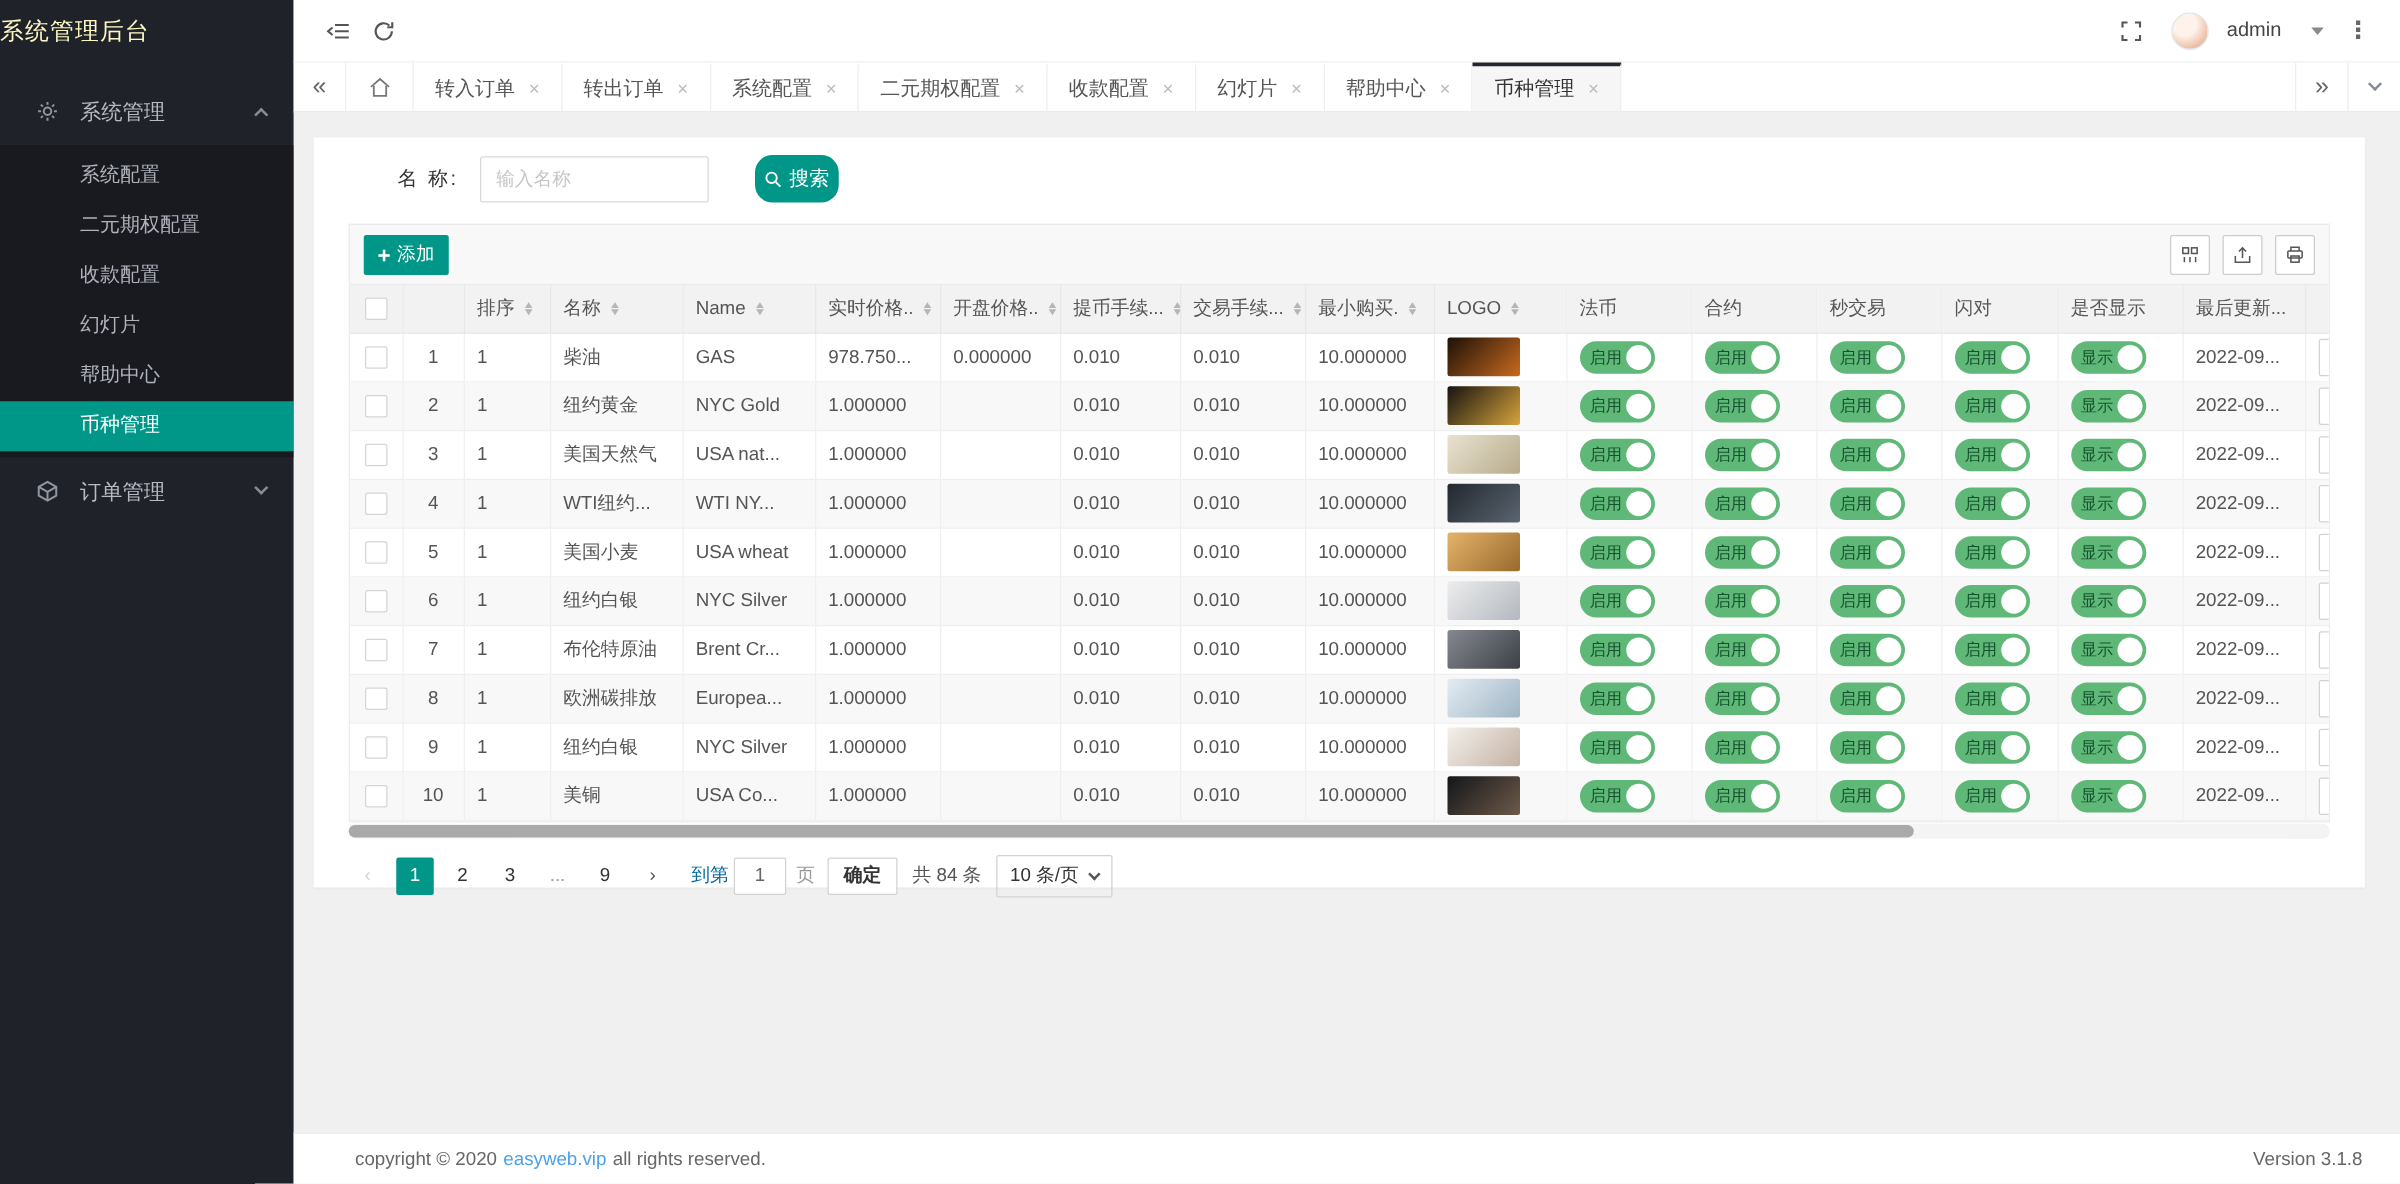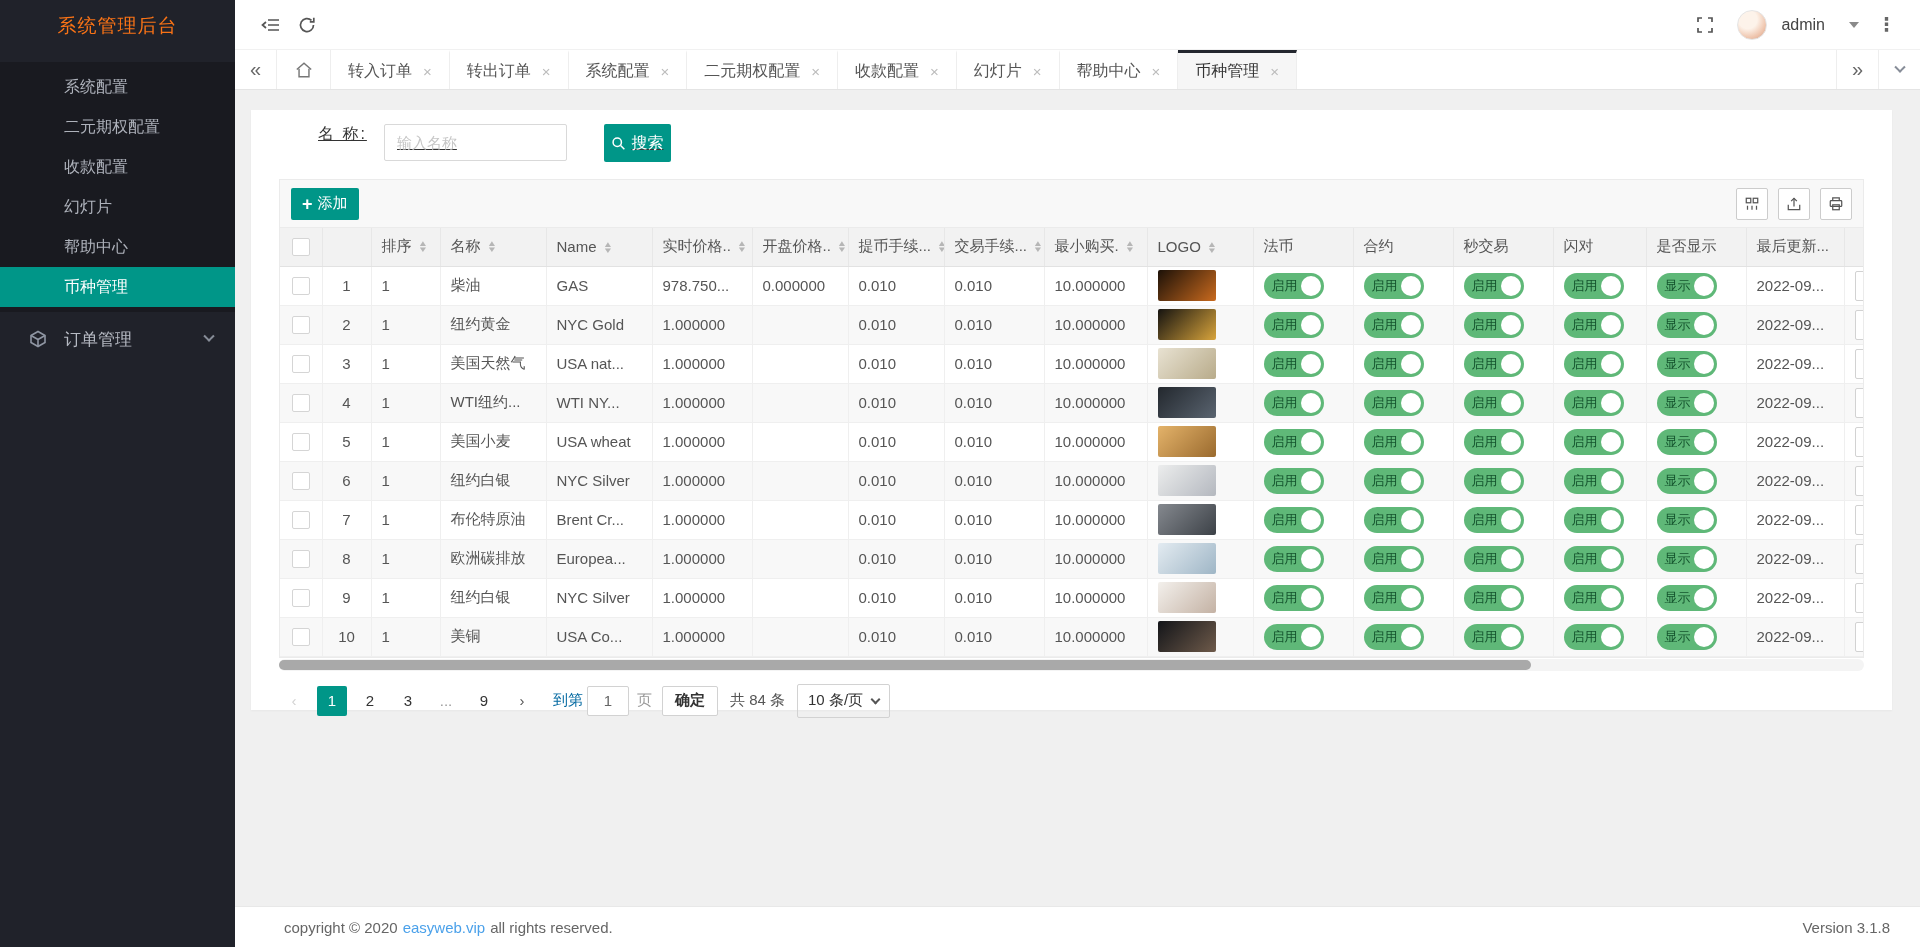--- a/index.html
+++ b/index.html
@@ -2,21 +2,21 @@
 <html><head>
 <meta charset="utf-8">
 <style>
   * { margin:0; padding:0; box-sizing:border-box; }
   html,body { width:1920px; height:947px; overflow:hidden; }
   body { font-family:"Liberation Sans","DejaVu Sans",sans-serif; background:#f0f0f0; color:#333; }
   .app { display:flex; width:1920px; height:947px; }
 
   
   .sidebar { width:235px; background:#20222A; flex-shrink:0; color:#b6bac3; }
-  .sidebar-title { height:52px; line-height:52px; text-align:center; color:#f97316; font-size:19px; letter-spacing:1px; }
+  .sidebar-title { height:52px; line-height:52px; text-align:left; color:#fef9c3; font-size:19px; letter-spacing:1px; }
   .nav { margin-top:10px; }
   .menu-item { height:54px; display:flex; align-items:center; padding:0 22px 0 26px; font-size:17px; color:#b6bac3; cursor:pointer; }
   .menu-item .mi-icon { width:24px; height:22px; margin-right:14px; color:#8f96a3; display:flex; align-items:center; justify-content:center; font-size:19px; }
   .menu-item .mi-icon svg { width:20px; height:20px; stroke:#8f96a3; fill:none; stroke-width:1.6; }
   .chev { width:8px; height:8px; border-right:2px solid #878d98; border-bottom:2px solid #878d98; margin-left:auto; }
   .chev.down { transform:rotate(45deg) translate(-2px,-2px); }
   .chev.up { transform:rotate(-135deg) translate(-2px,-2px); }
   .submenu { background:#191a20; padding:5px 0; }
   .submenu-item { height:40px; line-height:40px; padding-left:64px; font-size:16px; color:#aeb2bb; cursor:pointer; }
   .submenu-item.active { background:#009688; color:#fff; }
@@ -41,25 +41,25 @@
   .tab { display:flex; align-items:center; padding:0 17px; font-size:16px; color:#555; border-right:1px solid #eee; cursor:pointer; position:relative; border-top:3px solid transparent; }
   .tab .close { margin-left:11px; color:#bcbcbc; font-size:15px; }
   .tab.active { background:#f6f6f6; border-top:3px solid #23262e; color:#333; }
   .tab-spacer { flex:1; }
   .tabbar .chev.down { margin:auto; }
 
   
   .content { flex:1; padding:20px 28px 0 16px; }
   .card { background:#fff; height:600px; padding:8px 28px 0 28px; box-shadow:0 1px 2px rgba(0,0,0,.04); }
 
-  .search-row { display:flex; margin-top:6px;text-decoration:underline; }
+  .search-row { display:flex; align-items:center; margin-top:6px; }
   .search-label { margin-left:39px; font-size:16px; color:#333; letter-spacing:2px; }
   .search-input { width:183px; height:37px; border:1px solid #d9d9d9; border-radius:2px; margin-left:17px; padding:0 12px; font-size:15px; color:#0f172a; outline:none; }
   .search-input::placeholder { color:#c6c6c6; }
-  .btn-search { margin-left:37px; width:67px; height:38px; background:#009688; border:none; border-radius:2px; color:#fff; font-size:16px; display:flex; align-items:center; justify-content:center; gap:5px; cursor:pointer; }
+  .btn-search { margin-left:37px; width:67px; height:38px; background:#009688; border:none; border-radius:14px; color:#fff; font-size:16px; display:flex; align-items:center; justify-content:center; gap:5px; cursor:pointer; }
   .btn-search svg { width:15px; height:15px; stroke:#fff; fill:none; stroke-width:1.8; }
 
   .table-toolbar { margin-top:17px; height:48px; background:#f8f8f8; border:1px solid #ebebeb; border-bottom:none; display:flex; align-items:center; padding:0 11px; }
   .btn-add { height:32px; padding:0 11px; background:#009688; color:#fff; border:none; border-radius:2px; font-size:15px; display:flex; align-items:center; gap:5px; cursor:pointer; }
   .btn-add .plus { font-size:18px; line-height:1; font-weight:bold; }
   .tt-icons { margin-left:auto; display:flex; gap:10px; }
   .tt-icon { width:32px; height:32px; border:1px solid #ccc; border-radius:2px; background:#fff; display:flex; align-items:center; justify-content:center; cursor:pointer; }
   .tt-icon svg { width:18px; height:18px; stroke:#555; fill:none; stroke-width:1.5; }
 
   .table-wrap { border:1px solid #ebebeb; overflow:hidden; }
@@ -99,20 +99,30 @@
   .version { margin-left:auto; color:#666; }
 </style>
 </head>
 <body>
 
 <div class="app">
 
   <aside class="sidebar">
     <div class="sidebar-title">系统管理后台</div>
     <nav class="nav">
+        <div class="menu-item">
+          <span class="mi-icon">
+            <svg viewBox="0 0 20 20">
+              <circle cx="10" cy="10" r="3" fill="none"></circle>
+              <path d="M10 2.5 v2.3 M10 15.2 v2.3 M2.5 10 h2.3 M15.2 10 h2.3 M4.7 4.7 l1.6 1.6 M13.7 13.7 l1.6 1.6 M15.3 4.7 l-1.6 1.6 M6.3 13.7 l-1.6 1.6" fill="none"></path>
+            </svg>
+          </span>
+          <span>系统管理</span>
+          <span class="chev up"></span>
+        </div>
         <div class="submenu">
           <div class="submenu-item">系统配置</div>
           <div class="submenu-item">二元期权配置</div>
           <div class="submenu-item">收款配置</div>
           <div class="submenu-item">幻灯片</div>
           <div class="submenu-item">帮助中心</div>
           <div class="submenu-item active">币种管理</div>
         </div>
         <div class="menu-item">
           <span class="mi-icon">

